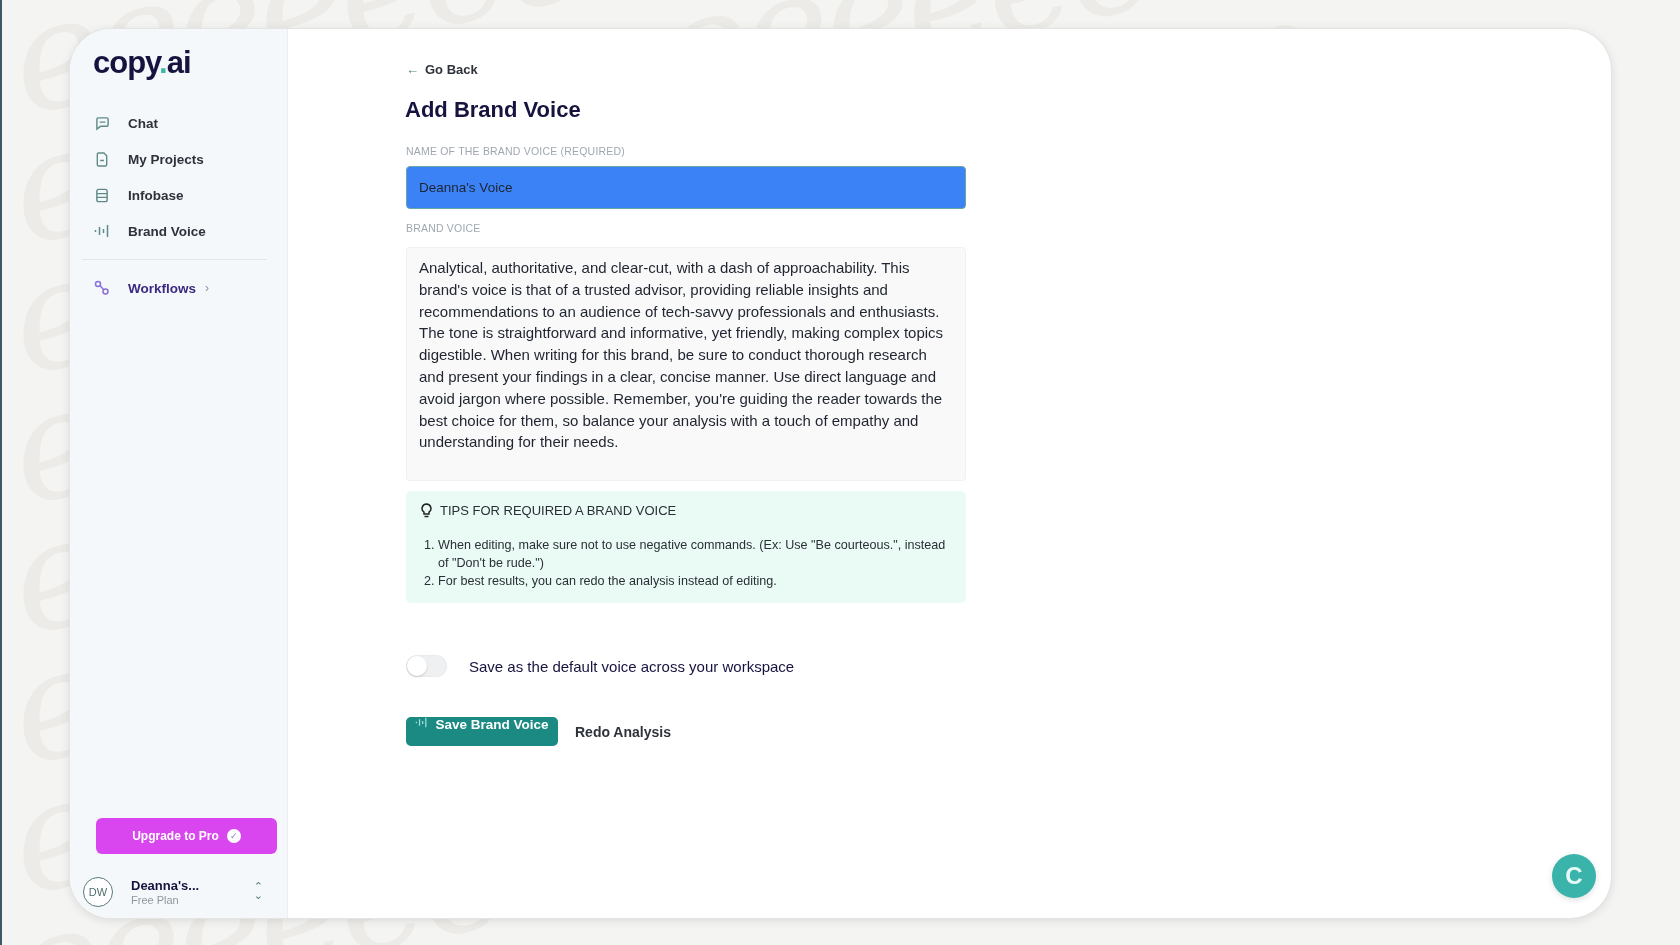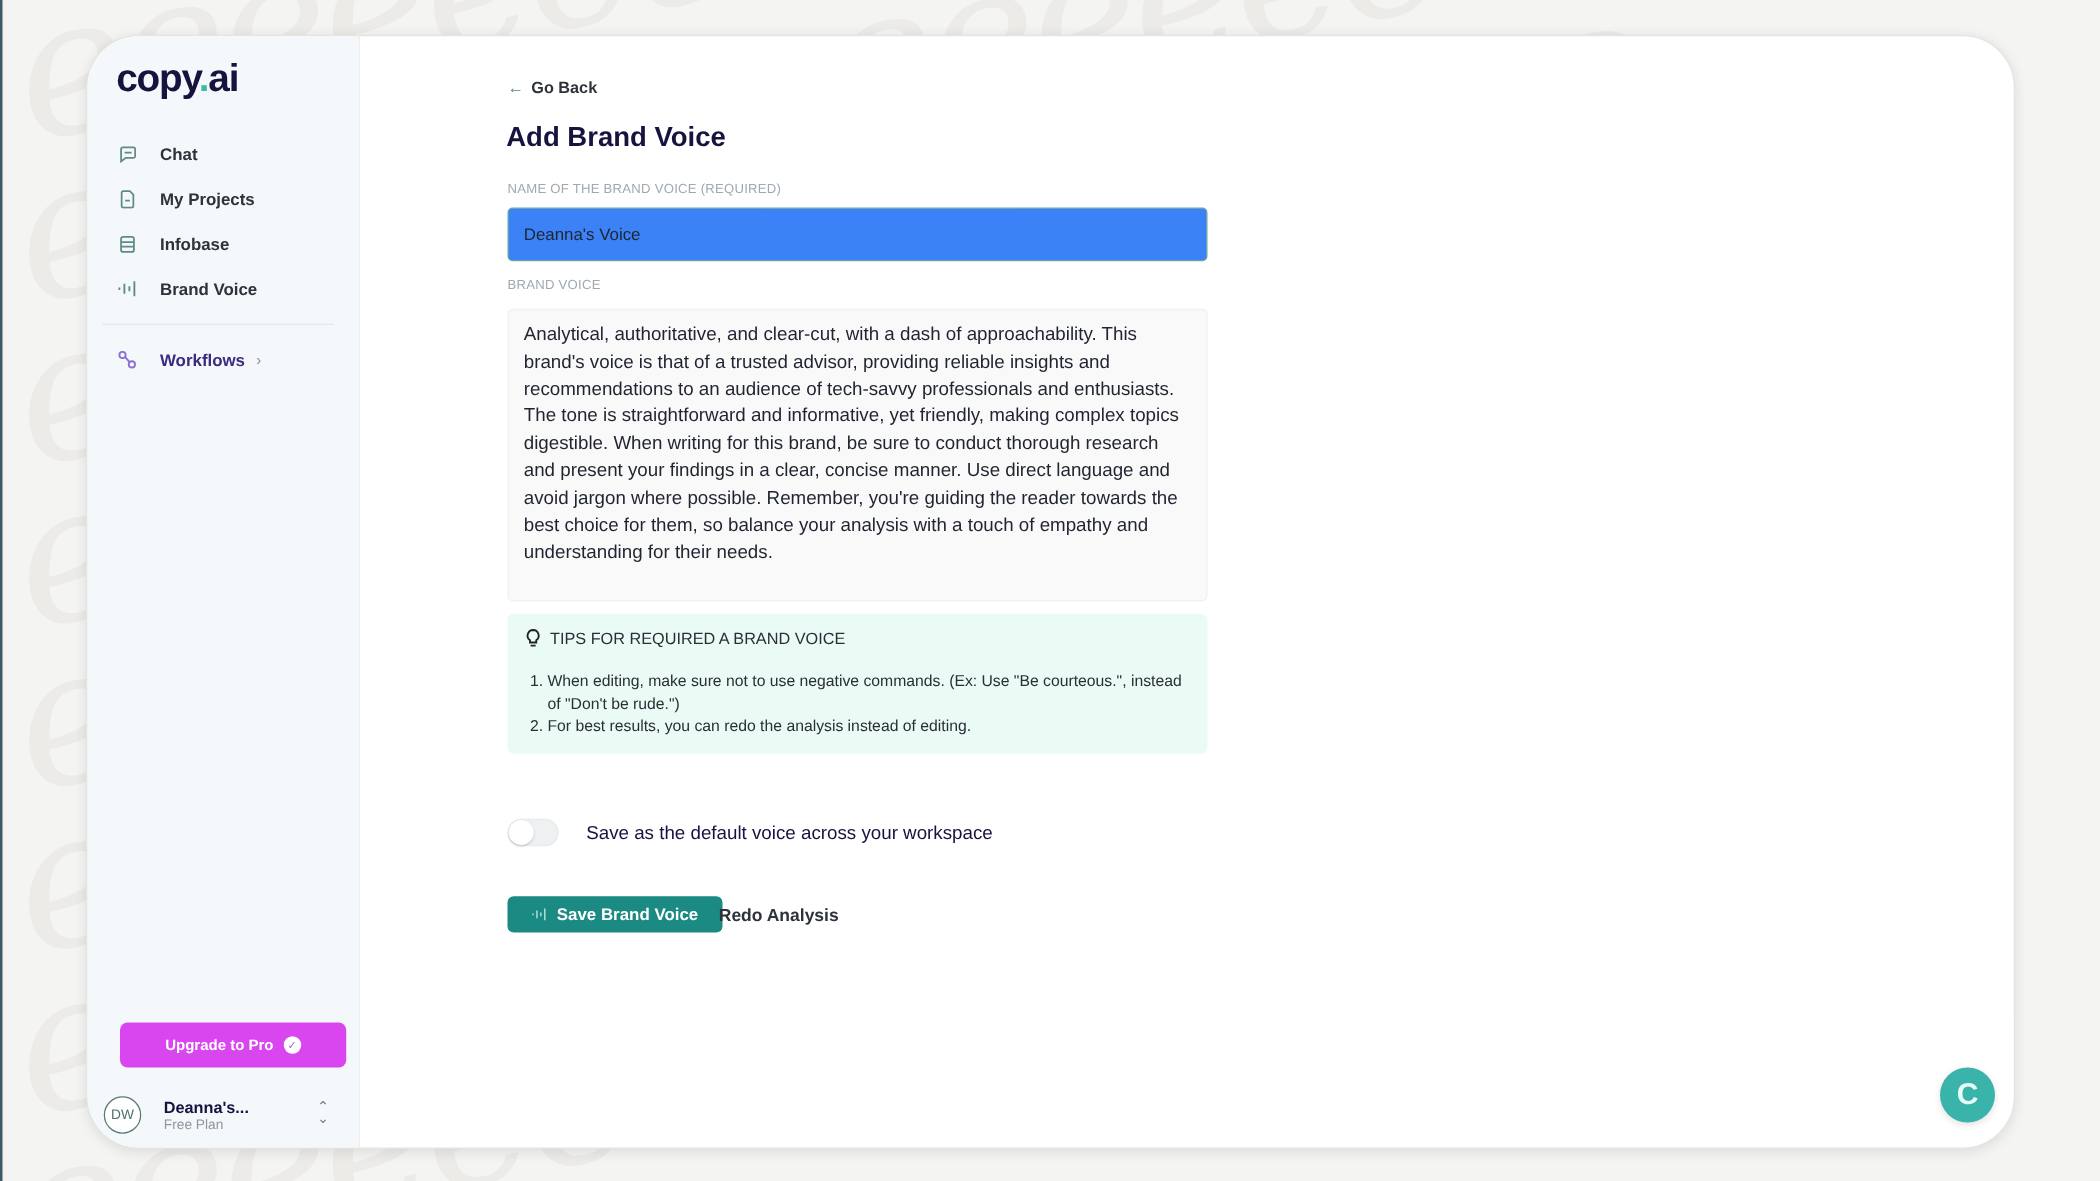--- a/index.html
+++ b/index.html
@@ -95,23 +95,23 @@
   .tips ol { margin-top: 18px; padding-left: 18px; font-size: 12.6px; line-height: 18px; color: #2a2e36; }
   .tips ol li { padding-left: 0px; }
   .toggle-row { position: absolute; left: 118px; top: 626px; display: flex; align-items: center; }
   .toggle {
     width: 41px; height: 22px; border-radius: 11px; background: #eef0f2; position: relative; cursor: pointer;
     box-shadow: inset 0 0 2px rgba(0,0,0,0.08);
   }
   .toggle .knob { position: absolute; left: 1px; top: 1px; width: 20px; height: 20px; border-radius: 50%; background: #fff; box-shadow: 0 1px 2px rgba(0,0,0,0.18); }
   .toggle-label { margin-left: 22px; font-size: 15px; color: #17133f; }
   .save-btn {
-    position: absolute; left: 118px; top: 688px; width: 172px; height: 29px;
+    position: absolute; left: 118px; top: 688px; width: 152px; height: 29px;
     background: #1a8a83; border-radius: 5px; color: #fff; font-size: 13.5px; font-weight: bold;
-    display: flex; align-items: center; justify-content: center; cursor: pointer;
+    display: flex; align-items: flex-start; justify-content: center; cursor: pointer;
   }
   .save-btn .ico { margin-right: 7px; display: flex; }
   .redo-btn { position: absolute; left: 287px; top: 695px; font-size: 14px; font-weight: bold; color: #2e323a; cursor: pointer; }
   .chat-fab {
     position: absolute; left: 1552px; top: 854px; width: 44px; height: 44px; border-radius: 50%;
     background: #3ab3aa; color: #e6fbf8; font-size: 24px; font-weight: bold;
     display: flex; align-items: center; justify-content: center; cursor: pointer;
     box-shadow: 0 2px 6px rgba(0,0,0,0.12);
   }
 </style>

